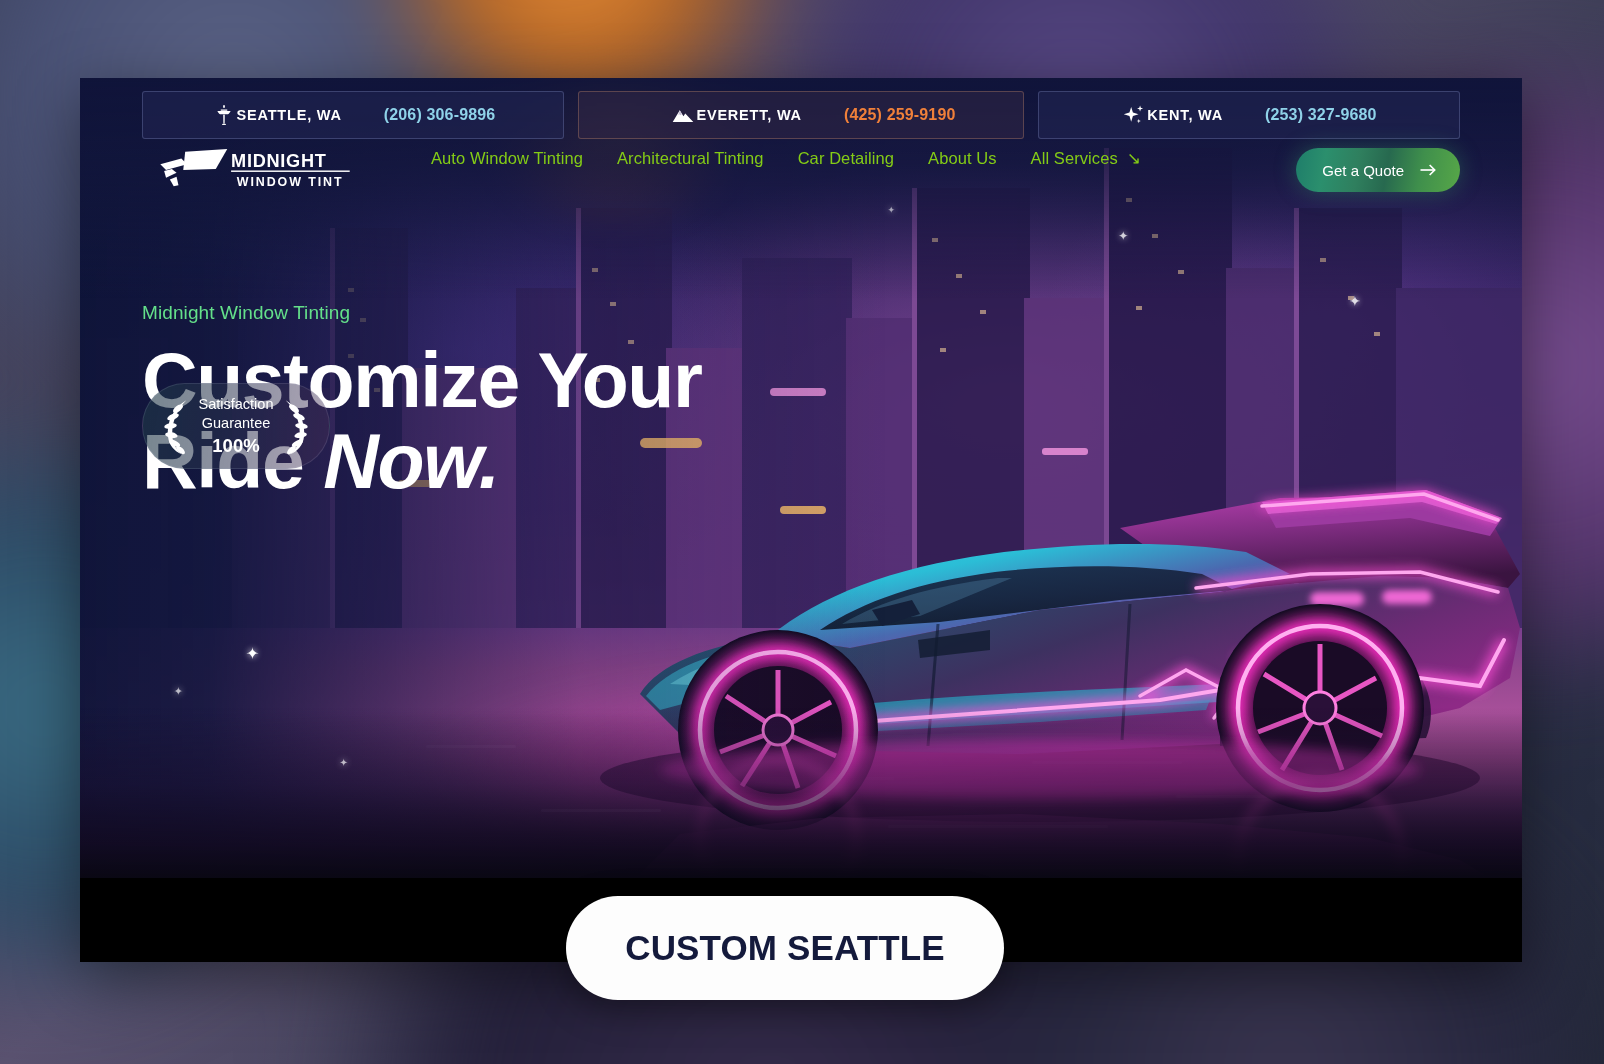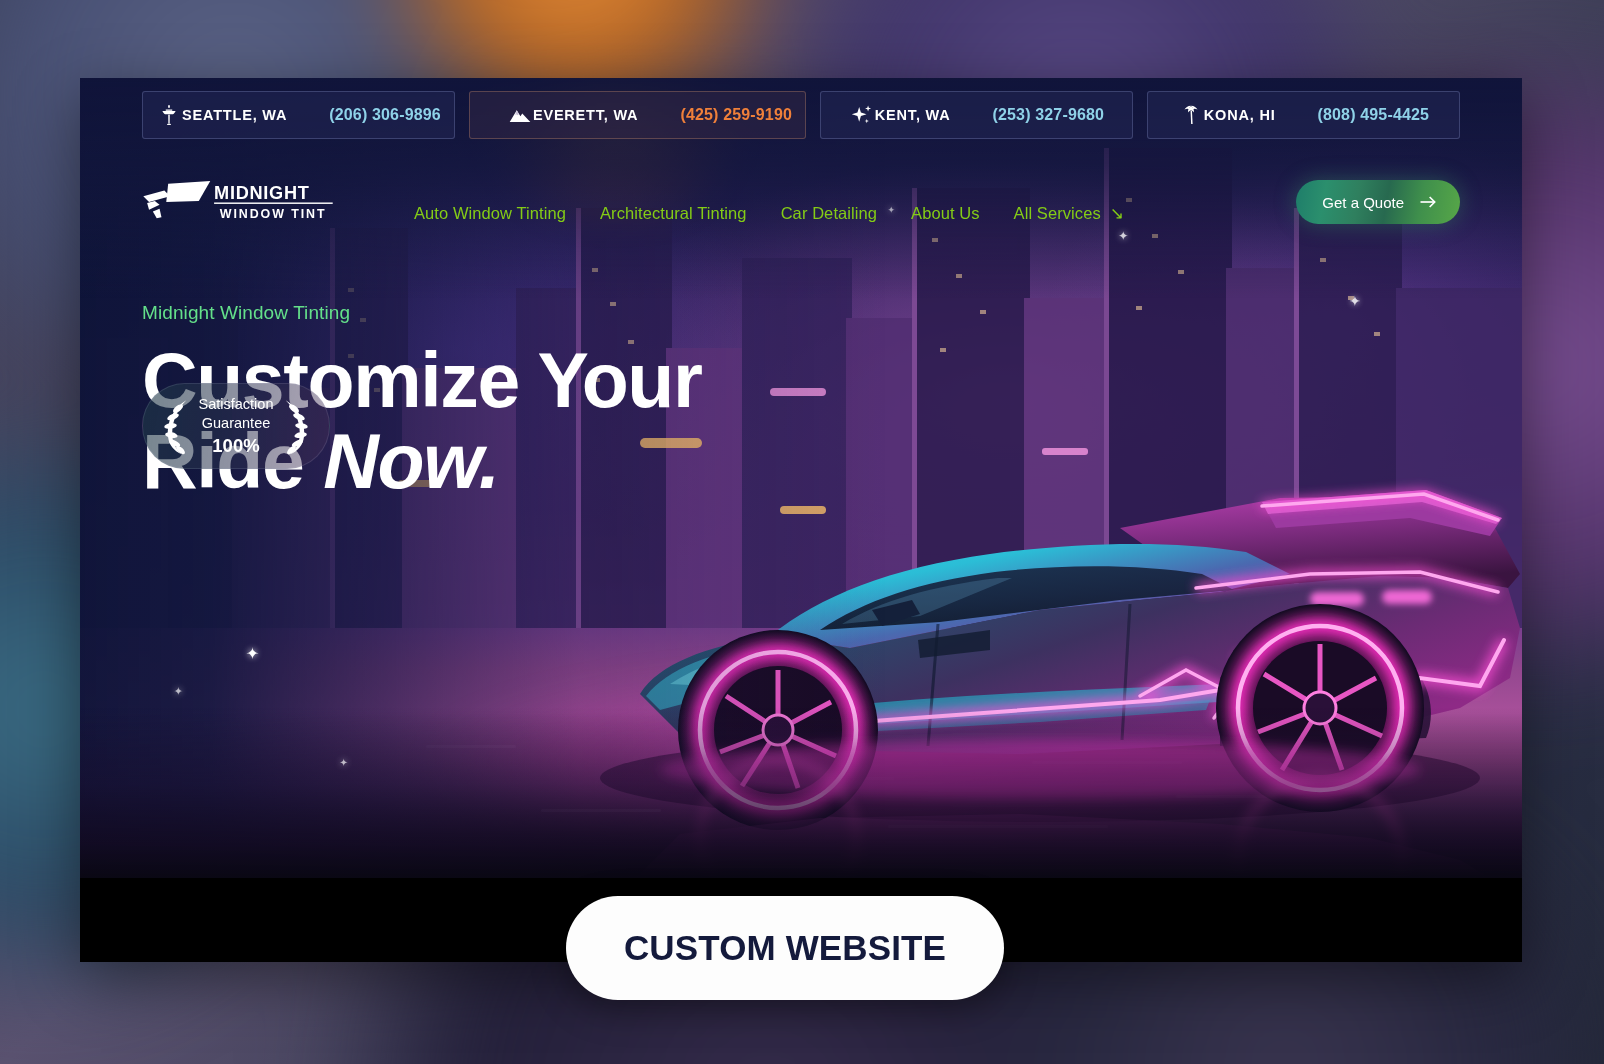--- a/index.html
+++ b/index.html
@@ -154,24 +154,24 @@
     font-weight: 600;
     letter-spacing: .01em;
     color: #8fd2e8;
     margin-left: 42px;
   }
   .loc-phone.orange { color: #f0803a; }
 
   
   .nav {
     position: absolute;
-    left: 0; right: 0; top: 70px;
+    left: 17px; right: 0; top: 70px;
     height: 76px;
     display: flex;
-    align-items: flex-end;
+    align-items: flex-start;
     padding: 0 62px;
     z-index: 12;
   }
   .logo { display: flex; align-items: center; cursor: pointer; }
   .logo svg { width: 192px; height: 44px; display: block; }
 
   .navlinks {
     display: flex;
     align-items: center;
     gap: 34px;
@@ -540,34 +540,20 @@
         <svg viewBox="0 0 24 24">
             <path d="M9.4 4.6 11 9.8l5.2 1.6-5.2 1.6-1.6 5.2-1.6-5.2L2.6 11.4 7.8 9.8z"></path>
             <path d="M17.6 3.2l.7 2.1 2.1.7-2.1.7-.7 2.1-.7-2.1-2.1-.7 2.1-.7z"></path>
             <path d="M16.4 15.6l.5 1.5 1.5.5-1.5.5-.5 1.5-.5-1.5-1.5-.5 1.5-.5z"></path>
           </svg>
       </span>
       <span class="loc-city">KENT, WA</span>
       <span class="loc-phone">(253) 327-9680</span>
     </div>
 
-    <div class="loc">
-      <span class="loc-ico">
-        <svg viewBox="0 0 24 24">
-            <path d="M11.6 8.4h1.3l.6 12h-1.4z"></path>
-            <path d="M12 3.4c2.8 0 5.2 1.6 6 3.6-1.5-.9-3.3-1-4.6-.3.3-1.4-.3-2.6-1.4-3.3z"></path>
-            <path d="M12 3.4c-2.8 0-5.2 1.6-6 3.6 1.5-.9 3.3-1 4.6-.3-.3-1.4.3-2.6 1.4-3.3z"></path>
-            <path d="M12.2 3.6c2 1.6 2.9 4 2.4 6-.8-1.3-2.2-2.2-3.6-2.2.8-1.2.9-2.6 1.2-3.8z"></path>
-            <path d="M11.8 3.6c-2 1.6-2.9 4-2.4 6 .8-1.3 2.2-2.2 3.6-2.2-.8-1.2-.9-2.6-1.2-3.8z"></path>
-            <circle cx="12.2" cy="6.4" r="1.1"></circle>
-          </svg>
-      </span>
-      <span class="loc-city">KONA, HI</span>
-      <span class="loc-phone">(808) 495-4425</span>
-    </div>
   </div>
 
   <div class="nav">
 
     <div class="logo">
       <svg viewBox="0 0 400 92">
         <g fill="#ffffff">
           <path d="M2 34 L46 22 L58 34 L14 46 Z"></path>
           <path d="M10 48 L26 44 L36 52 L14 62 Z"></path>
           <path d="M54 8 L142 2 L118 44 L50 46 Z"></path>
@@ -642,14 +628,14 @@
         <ellipse cx="16" cy="56" rx="7.2" ry="3.3" transform="rotate(26 16 56)"></ellipse>
         <ellipse cx="23" cy="64" rx="6.6" ry="3.1" transform="rotate(42 23 64)"></ellipse>
       </g>
     </svg>
   </div>
 
   <div class="card-foot"></div>
 </div>
 
 <div class="cta">
-  <span class="cta-label">CUSTOM WEBSITE</span>
+  <span class="cta-label">CUSTOM SEATTLE</span>
 </div>
 
 </body></html>

